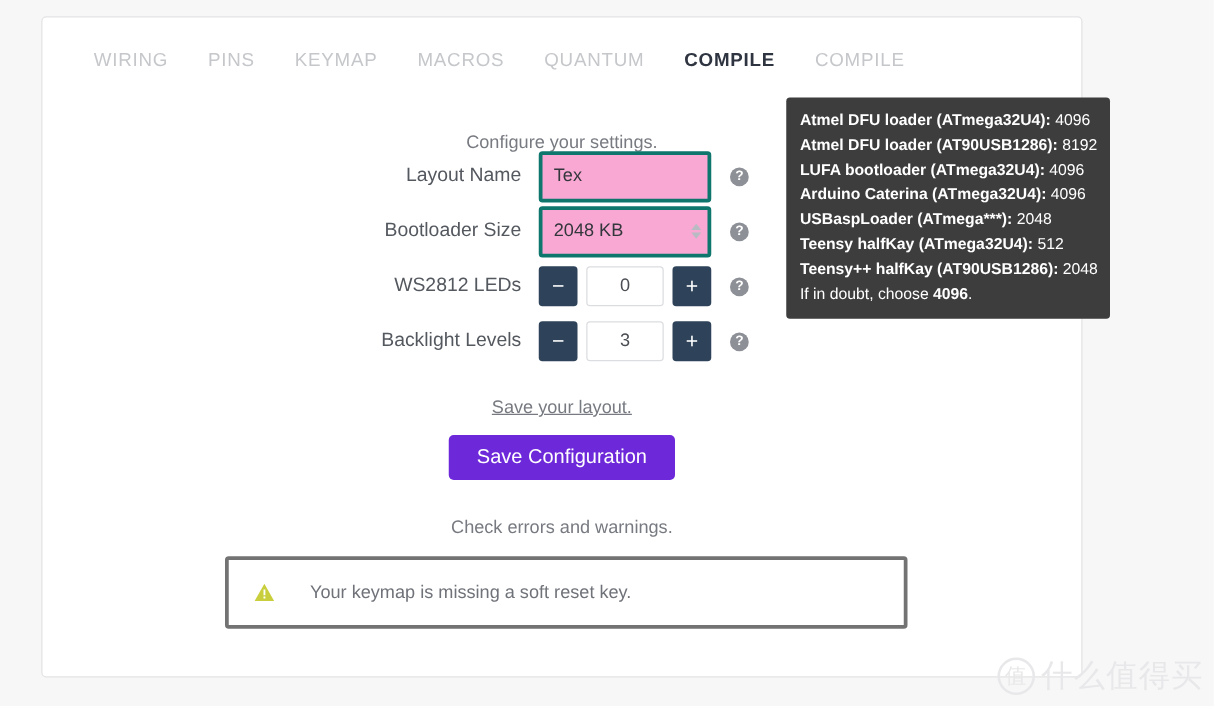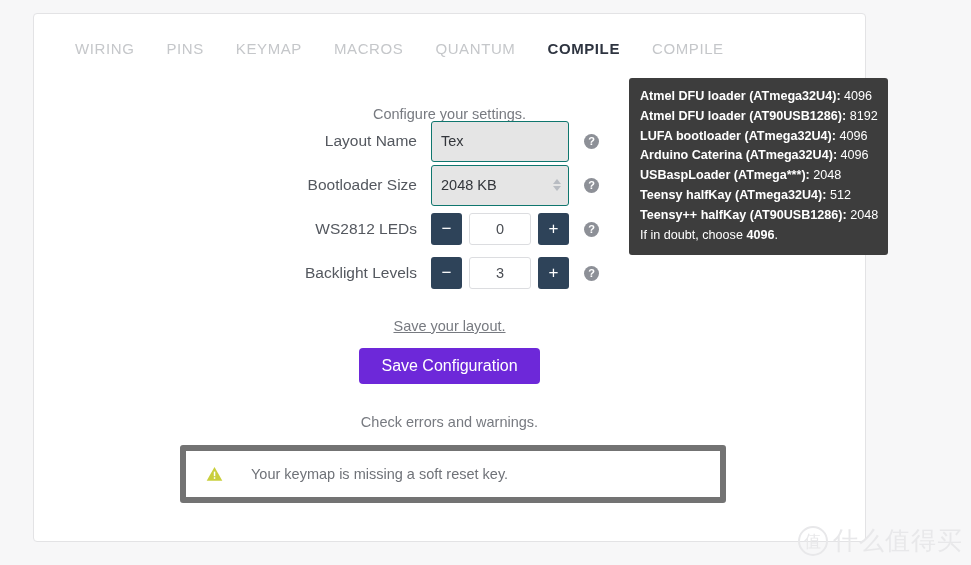--- a/index.html
+++ b/index.html
@@ -92,27 +92,27 @@
     width: 138px;
     display: flex;
     align-items: center;
     position: relative;
   }
 
   input.txt {
     width: 138px;
     height: 41px;
     box-sizing: border-box;
-    border: 1px solid #0f766e;
+    border: 3px solid #0f766e;
     border-radius: 3px;
     padding: 0 9px;
     font-size: 14.5px;
     color: #33363b;
     font-family: "Liberation Sans", sans-serif;
-    background: #e5e5e5;
+    background: #f9a8d4;
     outline: none;
   }
   input.txt.numeric {
     padding-right: 40px;
   }
   .spinner {
     position: absolute;
     right: 8px;
     top: 50%;
     transform: translateY(-50%);
@@ -219,21 +219,21 @@
     top: 400px;
     width: 100%;
   }
   .warn-box {
     position: absolute;
     left: 146px;
     top: 431px;
     width: 546px;
     height: 58px;
     box-sizing: border-box;
-    border: 6px solid #737373;
+    border: 3px solid #737373;
     border-radius: 3px;
     background: #ffffff;
     display: flex;
     align-items: center;
     padding-left: 20px;
   }
   .warn-icon {
     width: 17px;
     height: 16px;
     position: relative;

